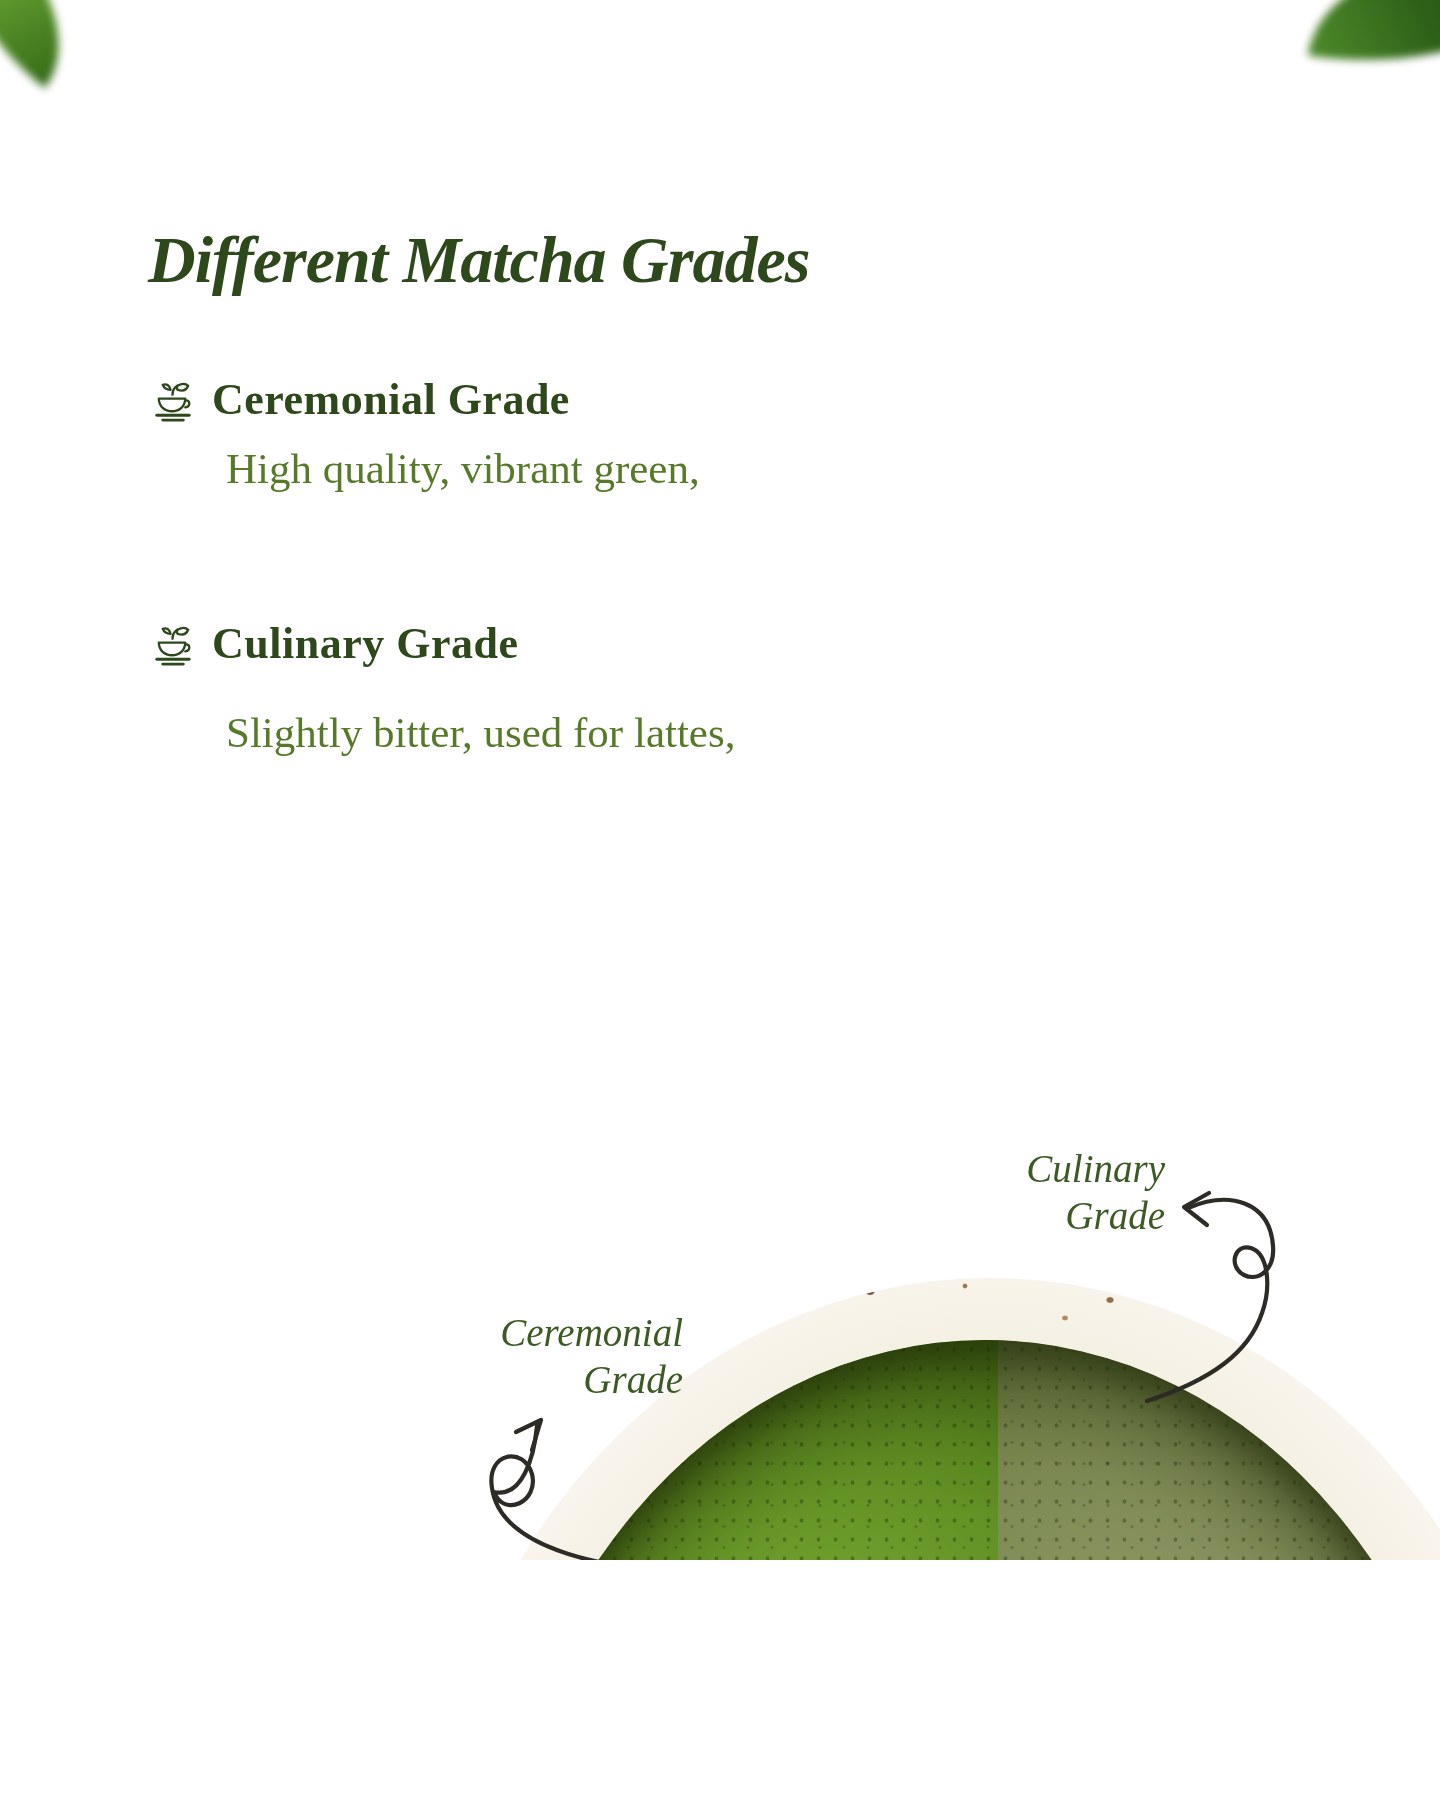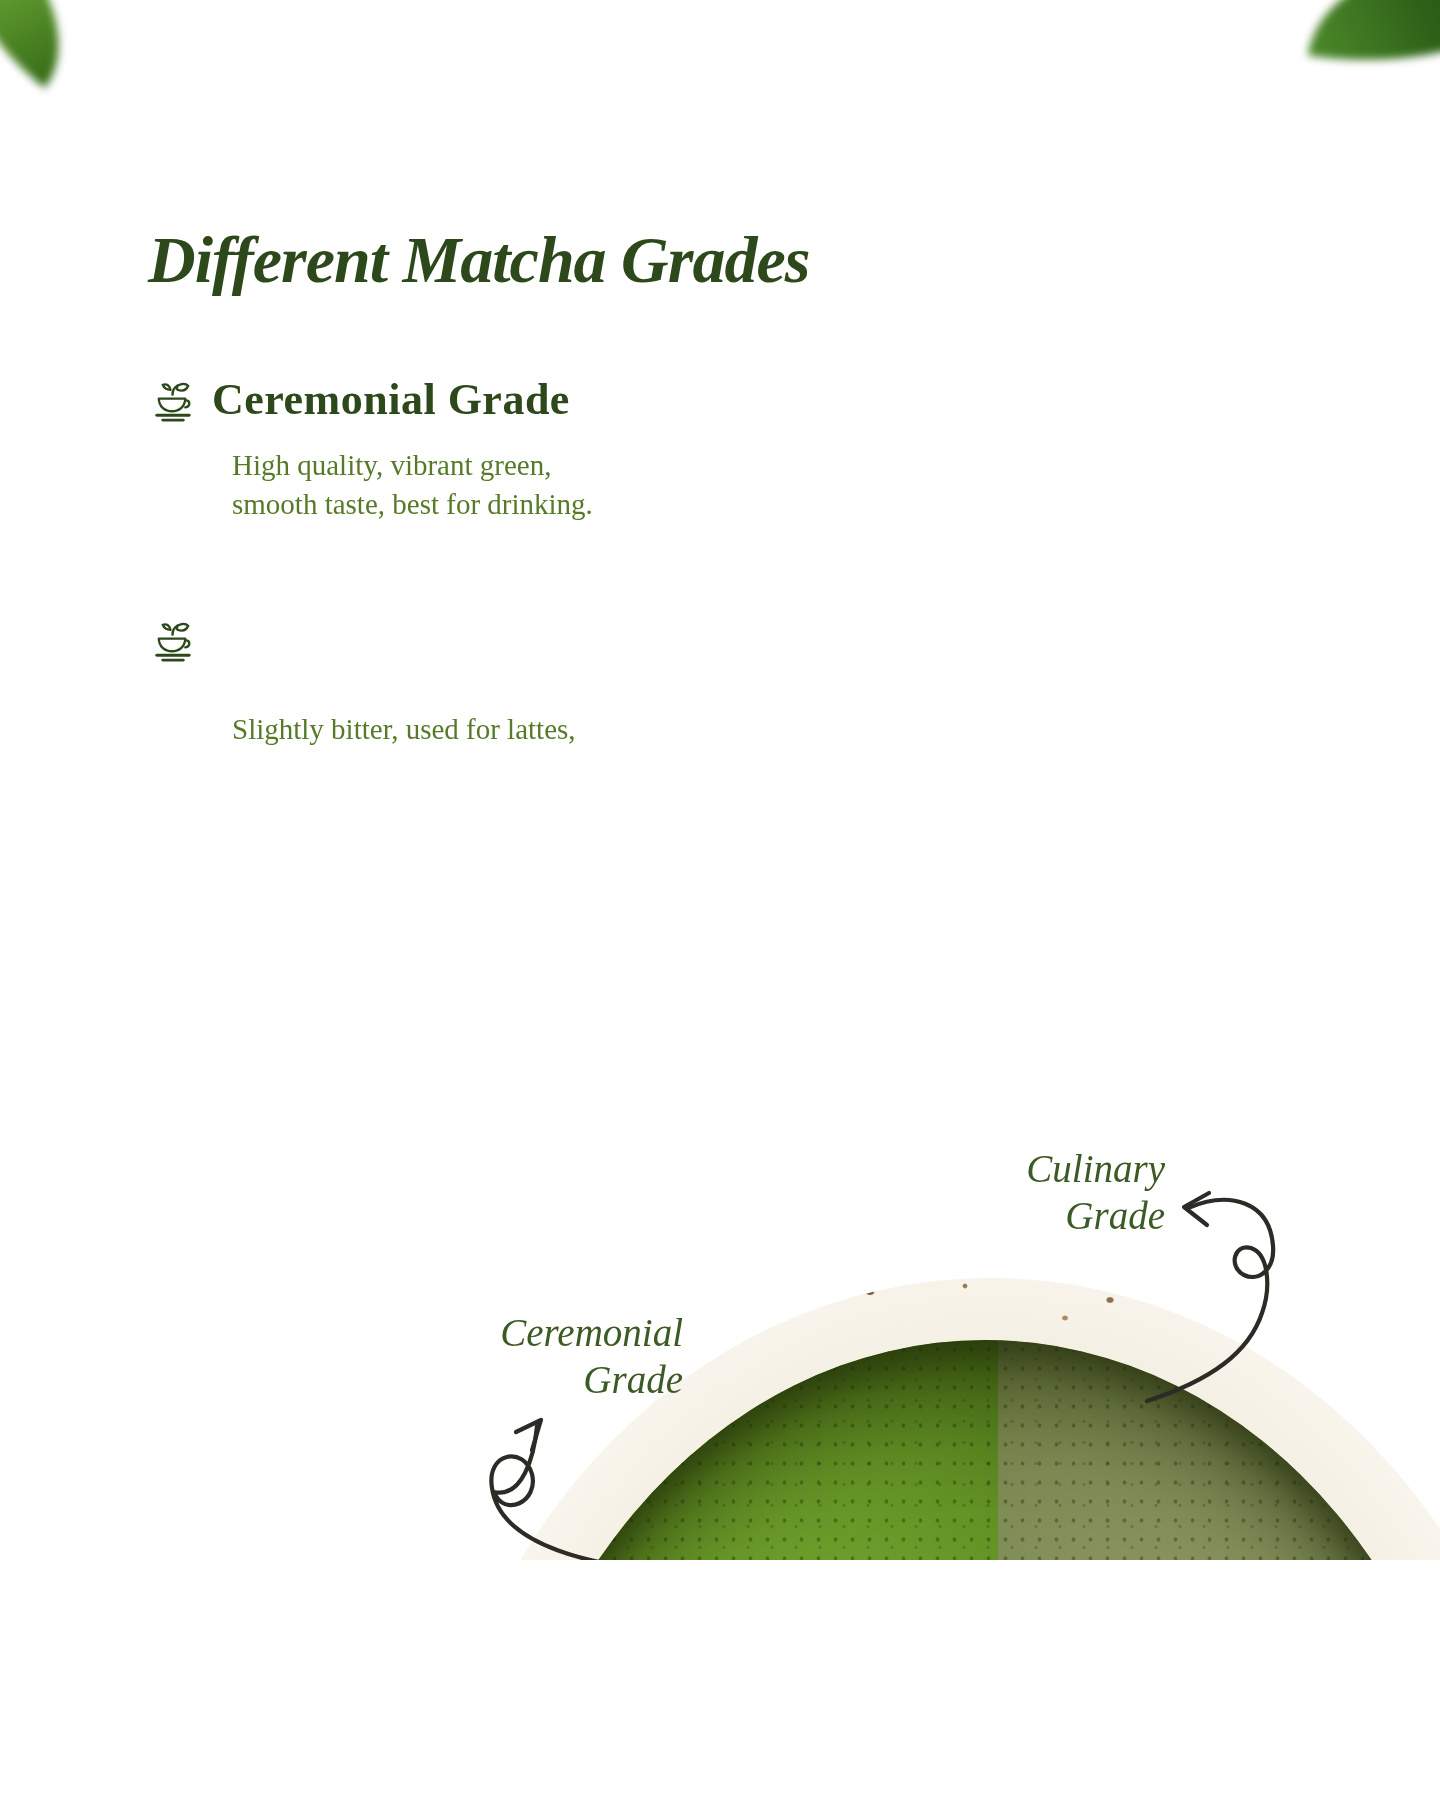--- a/index.html
+++ b/index.html
@@ -45,21 +45,21 @@
   }
   .section{position:absolute;left:150px;display:flex;gap:15px;align-items:flex-end;}
   .section-1{top:374px;}
   .section-2{top:618px;}
   .grade-icon{width:47px;height:47px;flex:none;margin-top:0;}
   .section h2{
     margin:0;font-size:44px;font-weight:700;letter-spacing:.5px;
     color:var(--title-green,#2d481b);white-space:nowrap;
   }
   .body-text{
-    position:absolute;left:218px;margin:14px;font-size:29px;line-height:1.33;
+    position:absolute;left:218px;margin:8px;font-size:43px;line-height:1.33;
     color:var(--body-green,#577a29);white-space:nowrap;
   }
   .body-1{top:432px;}
   .body-2{top:696px;}
 
   
   .bowl-rim{
     position:absolute;left:425px;top:1278px;width:1130px;height:1270px;
     border-radius:50%;z-index:1;
     background:
@@ -149,32 +149,33 @@
       <path d="M23 17 q0 -6 5 -9"></path>
       <path d="M28 8 q7 -4 11 0 q-3 7 -11 4 q-1 -2 0 -4 z"></path>
       <path d="M21 12 q-6 0 -8 -5 q6 -2 8 5 z"></path>
       <path d="M9 21 h27 c0 8 -6 13 -13.5 13 c-7.5 0 -13.5 -5 -13.5 -13 z"></path>
       <path d="M36 23 c5 -1 6 6 0 7"></path>
       <path class="thick" d="M7 38 h33"></path>
       <path class="thick" d="M13 43 h21"></path>
     </svg>
     <h2>Ceremonial Grade</h2>
   </div>
-  <p class="body-text body-1"><span>High quality, vibrant green,</span><br><span>smooth taste, best for drinking.</span></p>
+  <p class="body-text body-1"><span>High quality, vibrant green,</span><br></p>
 
   <div class="section section-2">
     <svg class="grade-icon" viewBox="0 0 48 48" aria-hidden="true">
       <path d="M23 17 q0 -6 5 -9"></path>
       <path d="M28 8 q7 -4 11 0 q-3 7 -11 4 q-1 -2 0 -4 z"></path>
       <path d="M21 12 q-6 0 -8 -5 q6 -2 8 5 z"></path>
       <path d="M9 21 h27 c0 8 -6 13 -13.5 13 c-7.5 0 -13.5 -5 -13.5 -13 z"></path>
       <path d="M36 23 c5 -1 6 6 0 7"></path>
       <path class="thick" d="M7 38 h33"></path>
       <path class="thick" d="M13 43 h21"></path>
     </svg>
+    <h2>Culinary Grade</h2>
   </div>
   <p class="body-text body-2"><span>Slightly bitter, used for lattes,</span><br></p>
 
   <div class="bowl-rim"></div>
   <div class="bowl-inner">
     <div class="half half-left"></div>
     <div class="half half-right"></div>
   </div>
 
   <div class="leaf leaf-pale"></div>

